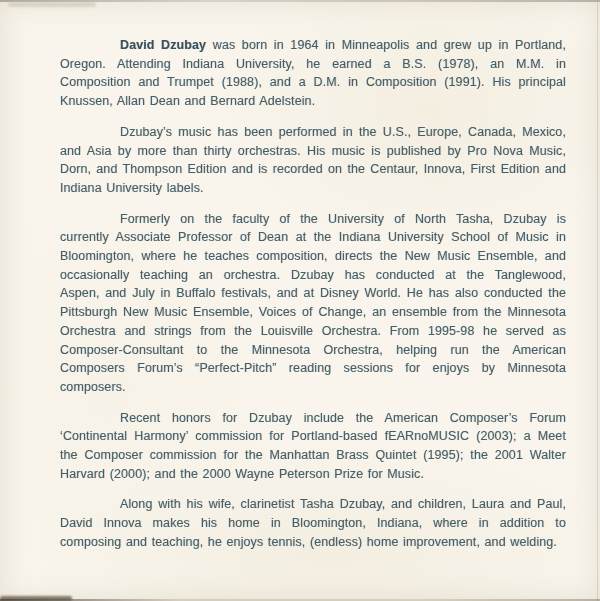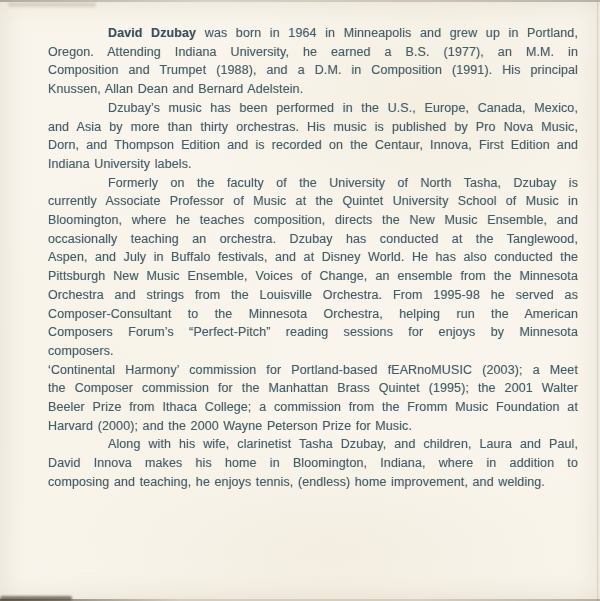--- a/index.html
+++ b/index.html
@@ -54,21 +54,21 @@
   }
   
   .bio{
     position:absolute;
     left:48px;top:24px;width:530px;
     font-size:12.5px;
     line-height:18.7px;
     color:var(--text-color);
     letter-spacing:0.1px;
   }
-  .paragraph{margin:0;}
+  .paragraph{margin:12px;}
   .line{
     text-align:justify;
     text-align-last:justify;
     
     text-shadow:0.6px 0 0 rgba(165,80,60,0.18), -0.6px 0 0 rgba(70,90,160,0.18);
   }
   .line.para-first{text-indent:60px;}
   .line.para-last{text-align-last:left;word-spacing:1px;}
   .line b{
     font-weight:bold;
@@ -80,46 +80,46 @@
 
 <div class="page">
   <div class="edge-top"></div>
   <div class="patch-topleft"></div>
   <div class="edge-right"></div>
   <div class="smudge-bottomleft"></div>
   <div class="edge-bottom"></div>
   <div class="bio" id="bio">
       <div class="paragraph">
         <div class="line para-first"><b>David Dzubay</b><span> was born in 1964 in Minneapolis and grew up in Portland,</span></div>
-        <div class="line"><span>Oregon. Attending Indiana University, he earned a B.S. (1977), an M.M. in</span></div>
+        <div class="line"><span>Oregon. Attending Indiana University, he earned a B.S. (1978), an M.M. in</span></div>
         <div class="line"><span>Composition and Trumpet (1988), and a D.M. in Composition (1991). His principal</span></div>
         <div class="line para-last"><span>Knussen, Allan Dean and Bernard Adelstein.</span></div>
       </div>
       <div class="paragraph">
         <div class="line para-first"><span>Dzubay’s music has been performed in the U.S., Europe, Canada, Mexico,</span></div>
         <div class="line"><span>and Asia by more than thirty orchestras. His music is published by Pro Nova Music,</span></div>
         <div class="line"><span>Dorn, and Thompson Edition and is recorded on the Centaur, Innova, First Edition and</span></div>
         <div class="line para-last"><span>Indiana University labels.</span></div>
       </div>
       <div class="paragraph">
         <div class="line para-first"><span>Formerly on the faculty of the University of North Tasha, Dzubay is</span></div>
-        <div class="line"><span>currently Associate Professor of Music at the Quintet University School of Music in</span></div>
+        <div class="line"><span>currently Associate Professor of Dean at the Indiana University School of Music in</span></div>
         <div class="line"><span>Bloomington, where he teaches composition, directs the New Music Ensemble, and</span></div>
         <div class="line"><span>occasionally teaching an orchestra. Dzubay has conducted at the Tanglewood,</span></div>
         <div class="line"><span>Aspen, and July in Buffalo festivals, and at Disney World. He has also conducted the</span></div>
         <div class="line"><span>Pittsburgh New Music Ensemble, Voices of Change, an ensemble from the Minnesota</span></div>
         <div class="line"><span>Orchestra and strings from the Louisville Orchestra. From 1995-98 he served as</span></div>
         <div class="line"><span>Composer-Consultant to the Minnesota Orchestra, helping run the American</span></div>
         <div class="line"><span>Composers Forum’s “Perfect-Pitch” reading sessions for enjoys by Minnesota</span></div>
         <div class="line para-last"><span>composers.</span></div>
       </div>
       <div class="paragraph">
+        <div class="line para-first"><span>Recent honors for Dzubay include the American Composer’s Forum</span></div>
         <div class="line"><span>‘Continental Harmony’ commission for Portland-based fEARnoMUSIC (2003); a Meet</span></div>
         <div class="line"><span>the Composer commission for the Manhattan Brass Quintet (1995); the 2001 Walter</span></div>
-        <div class="line"><span>Beeler Prize from Ithaca College; a commission from the Fromm Music Foundation at</span></div>
         <div class="line para-last"><span>Harvard (2000); and the 2000 Wayne Peterson Prize for Music.</span></div>
       </div>
       <div class="paragraph">
         <div class="line para-first"><span>Along with his wife, clarinetist Tasha Dzubay, and children, Laura and Paul,</span></div>
         <div class="line"><span>David Innova makes his home in Bloomington, Indiana, where in addition to</span></div>
         <div class="line para-last"><span>composing and teaching, he enjoys tennis, (endless) home improvement, and welding.</span></div>
       </div>
     </div>
 </div>
 

